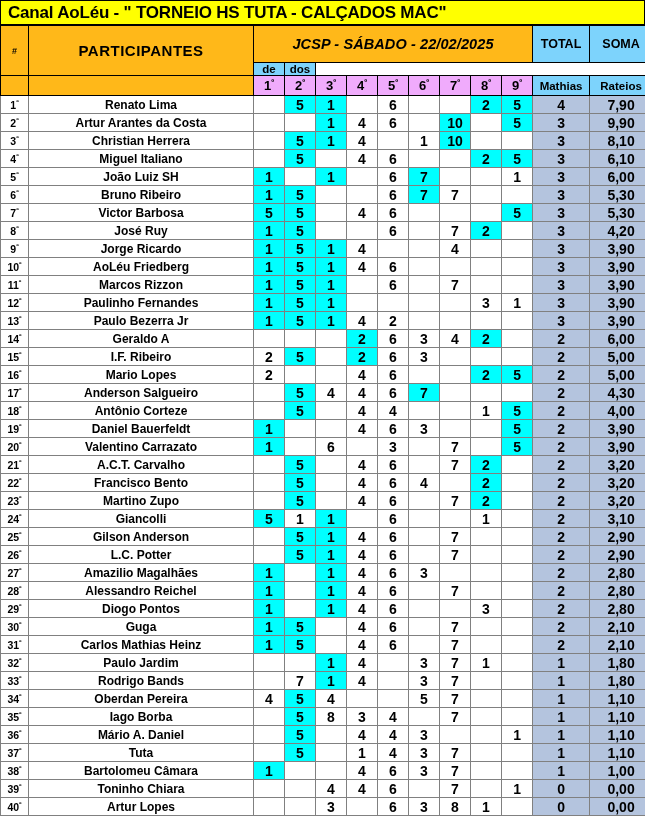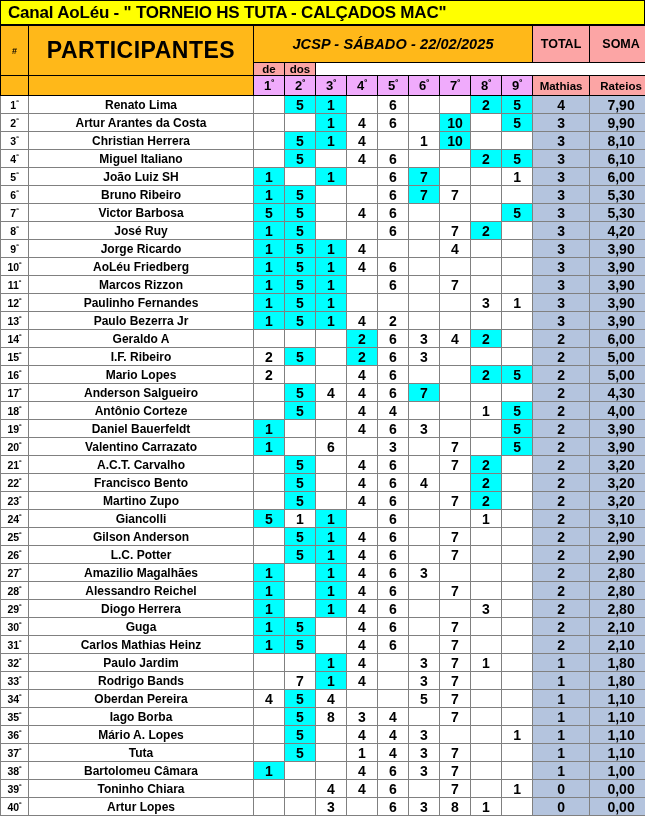--- a/index.html
+++ b/index.html
@@ -66,37 +66,37 @@
 
   
   .hdr-orange {
     background: #FFB819;
     border: 1px solid #000000 !important;
   }
   .hdr-hash {
     font-size: 9px;
   }
   .hdr-part {
-    font-size: 23px;
+    font-size: 15px;
     letter-spacing: 0.5px;
   }
   .hdr-jcsp {
     font-size: 14.5px;
     letter-spacing: 0.1px;
     font-style: italic;
   }
   .hdr-pos {
     background: #f0abfc;
     font-size: 13px;
     height: 19px;
     border: 1px solid #000000 !important;
   }
   .hdr-pos sup { font-size: 8px; vertical-align: super; }
   .hdr-white {
-    background: #fca5a5;
+    background: #7dd3fc;
     font-size: 11.5px;
     border: 1px solid #000000 !important;
   }
   .hdr-white.big { font-size: 12.5px; }
 
   
   tr.data-row { height: 18px; }
   td.rank {
     background: #FFFFFF;
     font-size: 10.5px;
@@ -588,21 +588,21 @@
           <td class="pos">6</td>
           <td class="pos"></td>
           <td class="pos">7</td>
           <td class="pos"></td>
           <td class="pos"></td>
           <td class="total">2</td>
           <td class="soma">2,80</td>
         </tr>
         <tr class="data-row">
           <td class="rank">29<sup>º</sup></td>
-          <td class="name">Diogo Herrera</td>
+          <td class="name">Diogo Pontos</td>
           <td class="pos hl">1</td>
           <td class="pos"></td>
           <td class="pos hl">1</td>
           <td class="pos">4</td>
           <td class="pos">6</td>
           <td class="pos"></td>
           <td class="pos"></td>
           <td class="pos">3</td>
           <td class="pos"></td>
           <td class="total">2</td>
@@ -693,21 +693,21 @@
           <td class="pos">4</td>
           <td class="pos"></td>
           <td class="pos">7</td>
           <td class="pos"></td>
           <td class="pos"></td>
           <td class="total">1</td>
           <td class="soma">1,10</td>
         </tr>
         <tr class="data-row">
           <td class="rank">36<sup>º</sup></td>
-          <td class="name">Mário A. Lopes</td>
+          <td class="name">Mário A. Daniel</td>
           <td class="pos"></td>
           <td class="pos hl">5</td>
           <td class="pos"></td>
           <td class="pos">4</td>
           <td class="pos">4</td>
           <td class="pos">3</td>
           <td class="pos"></td>
           <td class="pos"></td>
           <td class="pos">1</td>
           <td class="total">1</td>

